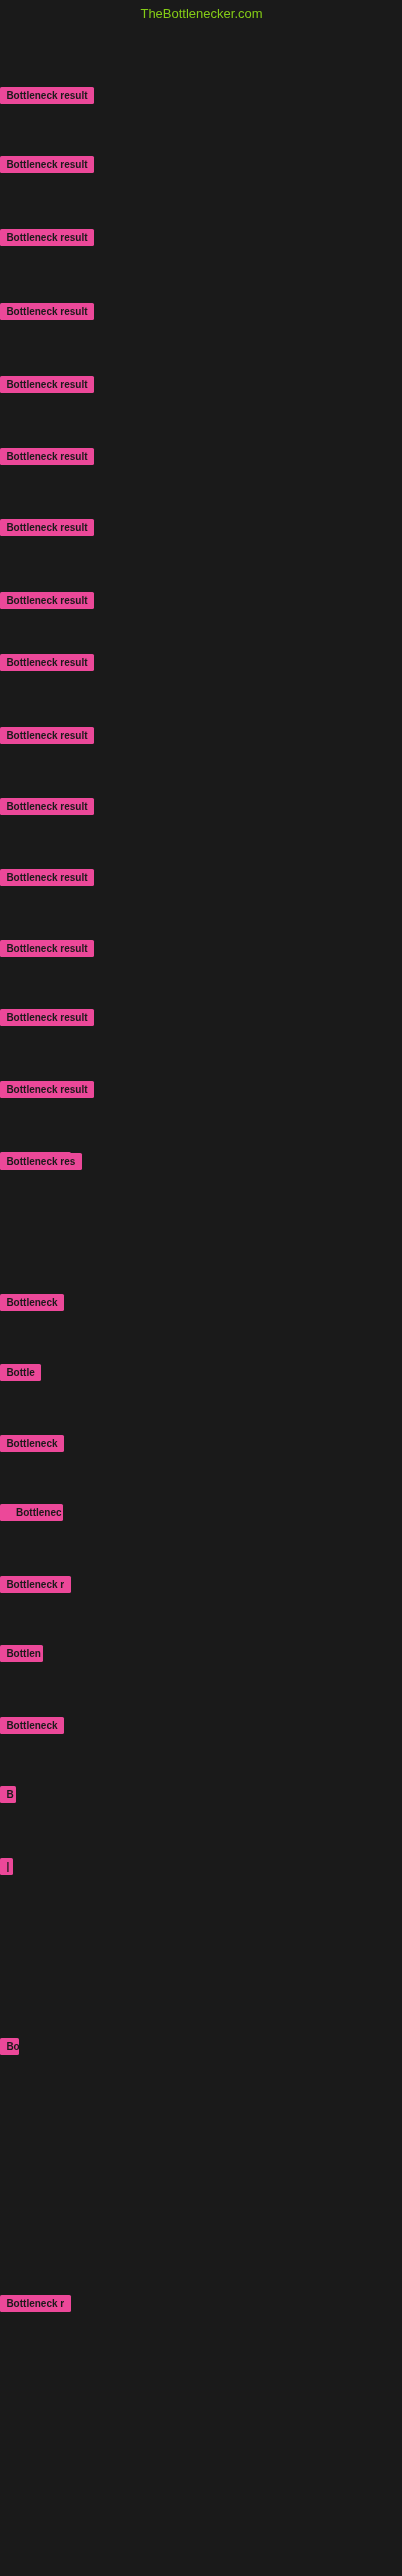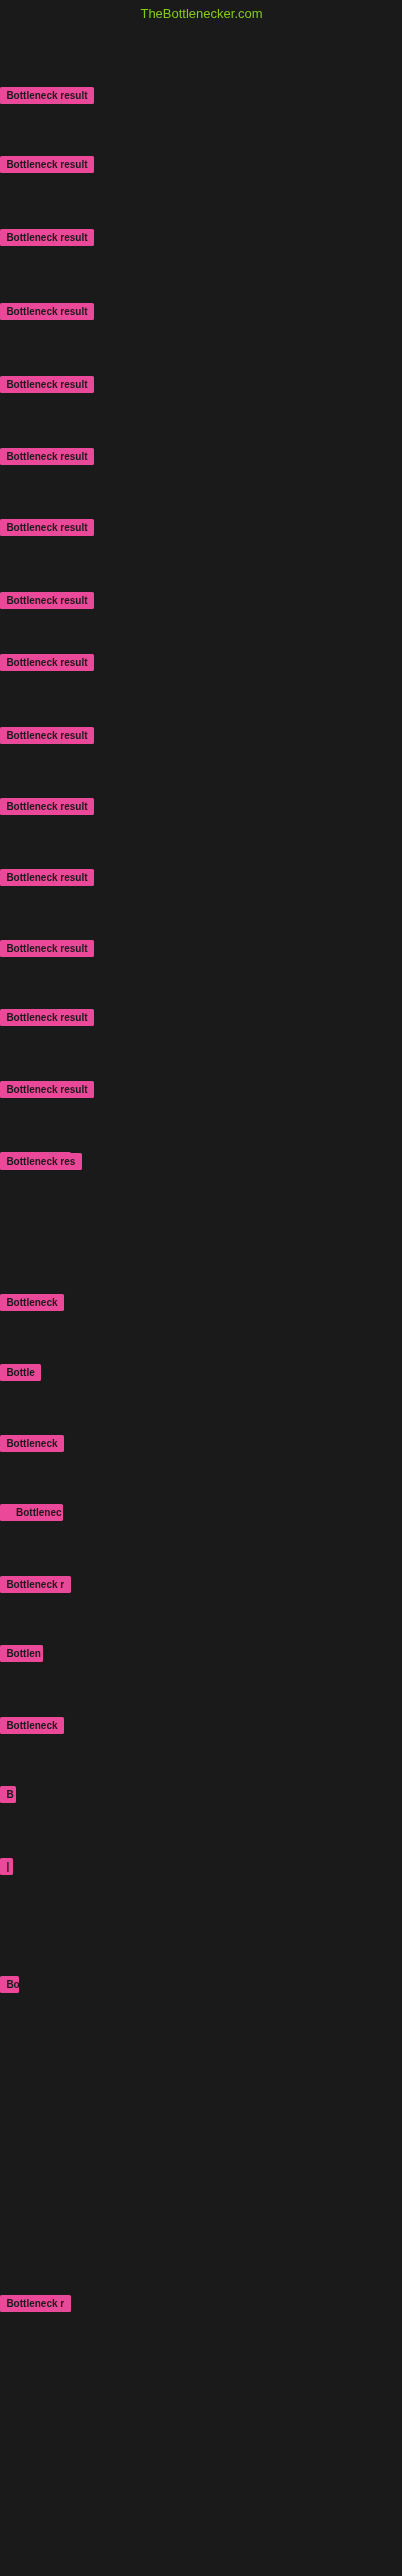--- a/index.html
+++ b/index.html
@@ -66,16 +66,16 @@
     <div class="bottleneck-item" style="top: 1112px;"><span class="bottleneck-badge" style="max-width: 87px;">Bottleneck res</span></div>
     <div class="bottleneck-item" style="top: 1253px;"><span class="bottleneck-badge" style="max-width: 68px;">Bottleneck</span></div>
     <div class="bottleneck-item" style="top: 1323px;"><span class="bottleneck-badge" style="max-width: 52px;">Bottle</span></div>
     <div class="bottleneck-item" style="top: 1394px;"><span class="bottleneck-badge" style="max-width: 68px;">Bottleneck</span></div>
     <div class="bottleneck-item" style="top: 1463px;"><span class="bottleneck-badge" style="max-width: 63px; padding-left: 16px;">Bottlenec</span></div>
     <div class="bottleneck-item" style="top: 1535px;"><span class="bottleneck-badge" style="max-width: 81px;">Bottleneck r</span></div>
     <div class="bottleneck-item" style="top: 1604px;"><span class="bottleneck-badge" style="max-width: 43px;">Bottlen</span></div>
     <div class="bottleneck-item" style="top: 1676px;"><span class="bottleneck-badge" style="max-width: 68px;">Bottleneck</span></div>
     <div class="bottleneck-item" style="top: 1745px;"><span class="bottleneck-badge" style="max-width: 16px;">B</span></div>
     <div class="bottleneck-item" style="top: 1817px;"><span class="bottleneck-badge" style="max-width: 9.7px;">|</span></div>
-    <div class="bottleneck-item" style="top: 1935px;"><span class="bottleneck-badge" style="max-width: 19.3px;">Bo</span></div>
+    <div class="bottleneck-item" style="top: 1997px;"><span class="bottleneck-badge" style="max-width: 19.3px;">Bo</span></div>
     <div class="bottleneck-item" style="top: 2254px;"><span class="bottleneck-badge" style="max-width: 81px;">Bottleneck r</span></div>
   </div>
 
 
 </body></html>

